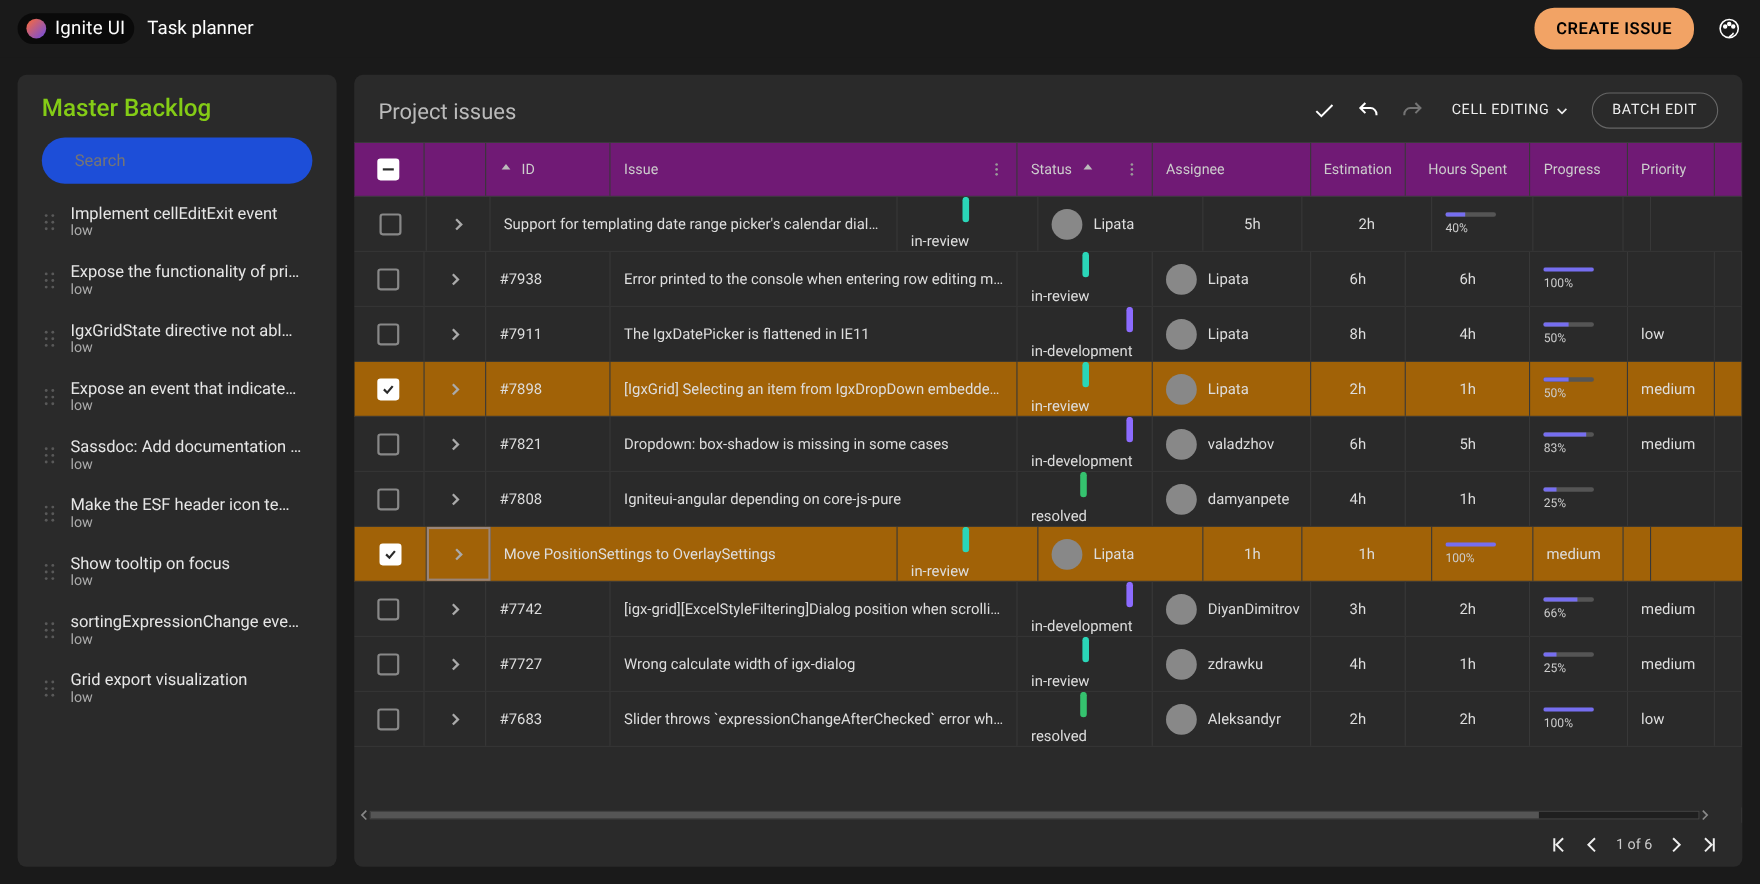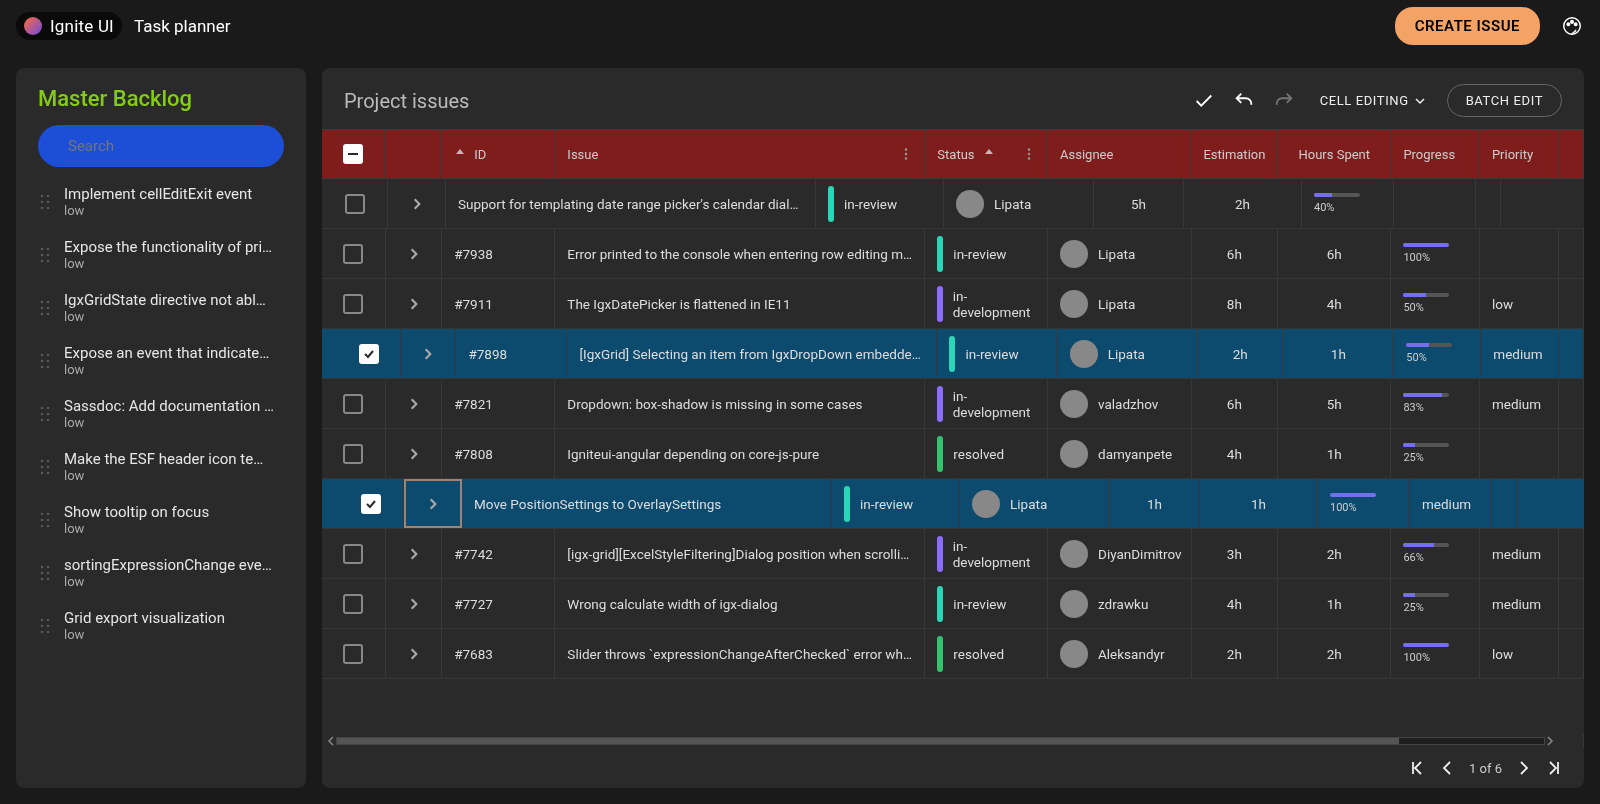--- a/index.html
+++ b/index.html
@@ -36,42 +36,42 @@
   .main { flex: 1; background: #2a2a2a; border-radius: 8px; display: flex; flex-direction: column; overflow: hidden; }
   .main-header { display: flex; align-items: center; padding: 16px 22px 12px; gap: 12px; }
   .main-title { font-size: 20px; color: #bbb; flex: 1; }
   .hdr-icon { width: 28px; height: 28px; display: flex; align-items: center; justify-content: center; color: #ddd; cursor:pointer;}
   .cell-editing { display:flex; align-items:center; gap:6px; font-size:13px; letter-spacing:.6px; color:#eee; cursor:pointer; padding:0 10px;}
   .batch-btn { border:1px solid #666; background:transparent; color:#eee; font-size:13px; letter-spacing:.6px; padding:8px 18px; border-radius:18px; cursor:pointer;}
 
   
   .grid { flex:1; display:flex; flex-direction:column; overflow:hidden; font-size:13.5px; }
   .grid-head,.grid-row { display:flex; align-items:stretch; }
-  .grid-head { height:50px; border-top:1px solid #3a3a3a; border-bottom:1px solid #3a3a3a; background:#7f1d1d;}
+  .grid-head { height:50px; border-top:1px solid #3a3a3a; border-bottom:1px solid #3a3a3a; background:#701a75;}
   .cell,.hcell { padding:0 12px; display:flex; align-items:center; border-right:1px solid #383838; overflow:hidden;}
   .hcell { color:#ccc; font-size:13px; position:relative;}
   .col-check{width:66px; justify-content:center;} .col-exp{width:58px; justify-content:center;}
   .col-id{width:118px;} .col-issue{flex:0 0 370px;}
   .col-status{width:128px;} .col-assignee{width:150px;}
   .col-est{width:90px; justify-content:center;} .col-hrs{width:118px; justify-content:center;}
   .col-prog{width:92px;} .col-pri{width:82px;} .col-scroll{width:22px; justify-content:center;}
   .sort-icon{width:12px;height:12px;margin-right:8px;fill:#bbb;}
   .more-icon{width:12px;height:12px;margin-left:auto;fill:#999;}
 
   .grid-body{flex:1; overflow-y:auto;}
   .grid-row{height:50px; border-bottom:1px solid #363636;}
-  .grid-row.checked{background:#0c4a6e;padding-left:16px;}
+  .grid-row.checked{background:#a16207;}
   .grid-row.active .col-exp{outline:2px solid #9a8578; outline-offset:-2px;}
   .checkbox{width:20px;height:20px;border:2px solid #888; border-radius:3px; display:flex;align-items:center;justify-content:center;}
   .checkbox.ind{background:#fff;border-color:#fff;}
   .checkbox.ind::after{content:"";width:10px;height:2px;background:#2a2a2a;}
   .checkbox.on{background:#fff;border-color:#fff;color:#2a2a2a;}
   .chev{width:14px;height:14px;fill:#aaa;}
   .issue-text{white-space:nowrap;overflow:hidden;text-overflow:ellipsis;}
-  .status-cell{display:flex;align-items:center;gap:10px;height:100%;}
+  .status-cell{display:flex;align-items:flex-end;gap:10px;height:100%;flex-direction:column;}
   .status-bar{width:6px;height:36px;border-radius:3px;}
   .assignee-cell{display:flex;align-items:center;gap:10px;}
   .avatar{width:28px;height:28px;border-radius:50%;background:#888;}
   .prog-cell{display:flex;flex-direction:column;justify-content:center;gap:4px;width:100%;}
   .prog-track{width:46px;height:4px;background:#555;border-radius:2px;overflow:hidden;}
   .prog-fill{height:100%;background:#766ef0;}
   .prog-txt{font-size:11px;color:#ccc;}
 
   .grid-hscroll{height:14px;display:flex;align-items:center;padding:0 4px;}
   .hs-track{flex:1;height:8px;background:#1f1f1f;position:relative;border:1px solid #444;}

